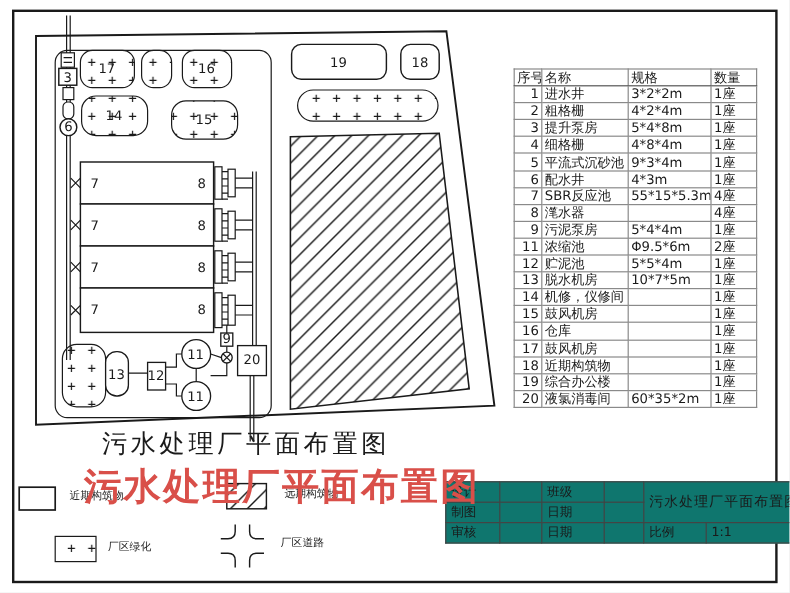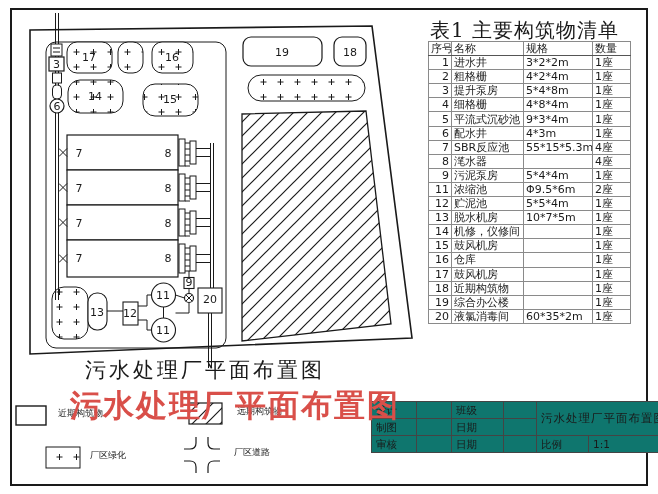--- a/index.html
+++ b/index.html
@@ -13,21 +13,21 @@
   .plan-num { font-size:11px; text-anchor:middle; }
   .legend-label { font-size:9px; }
 
   
   .tbl-title {
     position:absolute; left:430px; top:17px; width:210px;
     font-size:20px; letter-spacing:1px; font-family:"DejaVu Serif","Liberation Serif",serif;
     white-space:nowrap;
   }
   table.structures {
-    position:absolute; left:428px; top:41px; width:202px;
+    position:absolute; left:428px; top:57px; width:202px;
     border-collapse:collapse; table-layout:fixed;
     font-size:11px; line-height:1;
   }
   table.structures th, table.structures td {
     border:1px solid #8a8a8a; height:14.1px; padding:0 2px;
     font-weight:normal; text-align:left; overflow:hidden; white-space:nowrap;
   }
   table.structures { border:1.5px solid #1a1a1a; }
   table.structures thead th { border-bottom:1px solid #555; }
   table.structures td.num, table.structures th.num { text-align:right; }
@@ -197,21 +197,20 @@
         <text x="163" y="334" class="plan-num">11</text>
         <text x="130" y="317" class="plan-num">12</text>
         <text x="97" y="316" class="plan-num">13</text>
         <text x="210" y="303" class="plan-num">20</text>
       </g>
   </svg>
 
   <div class="plan-caption">污水处理厂平面布置图</div>
   <div class="red-title" style="color: rgb(217, 79, 73);">污水处理厂平面布置图</div>
 
-  <div class="tbl-title">表1 主要构筑物清单</div>
   <table class="structures">
     <colgroup>
         <col style="width:23px">
         <col style="width:72px">
         <col style="width:69px">
         <col style="width:38px">
       </colgroup>
     <thead>
       <tr>
         <th>序号</th>

